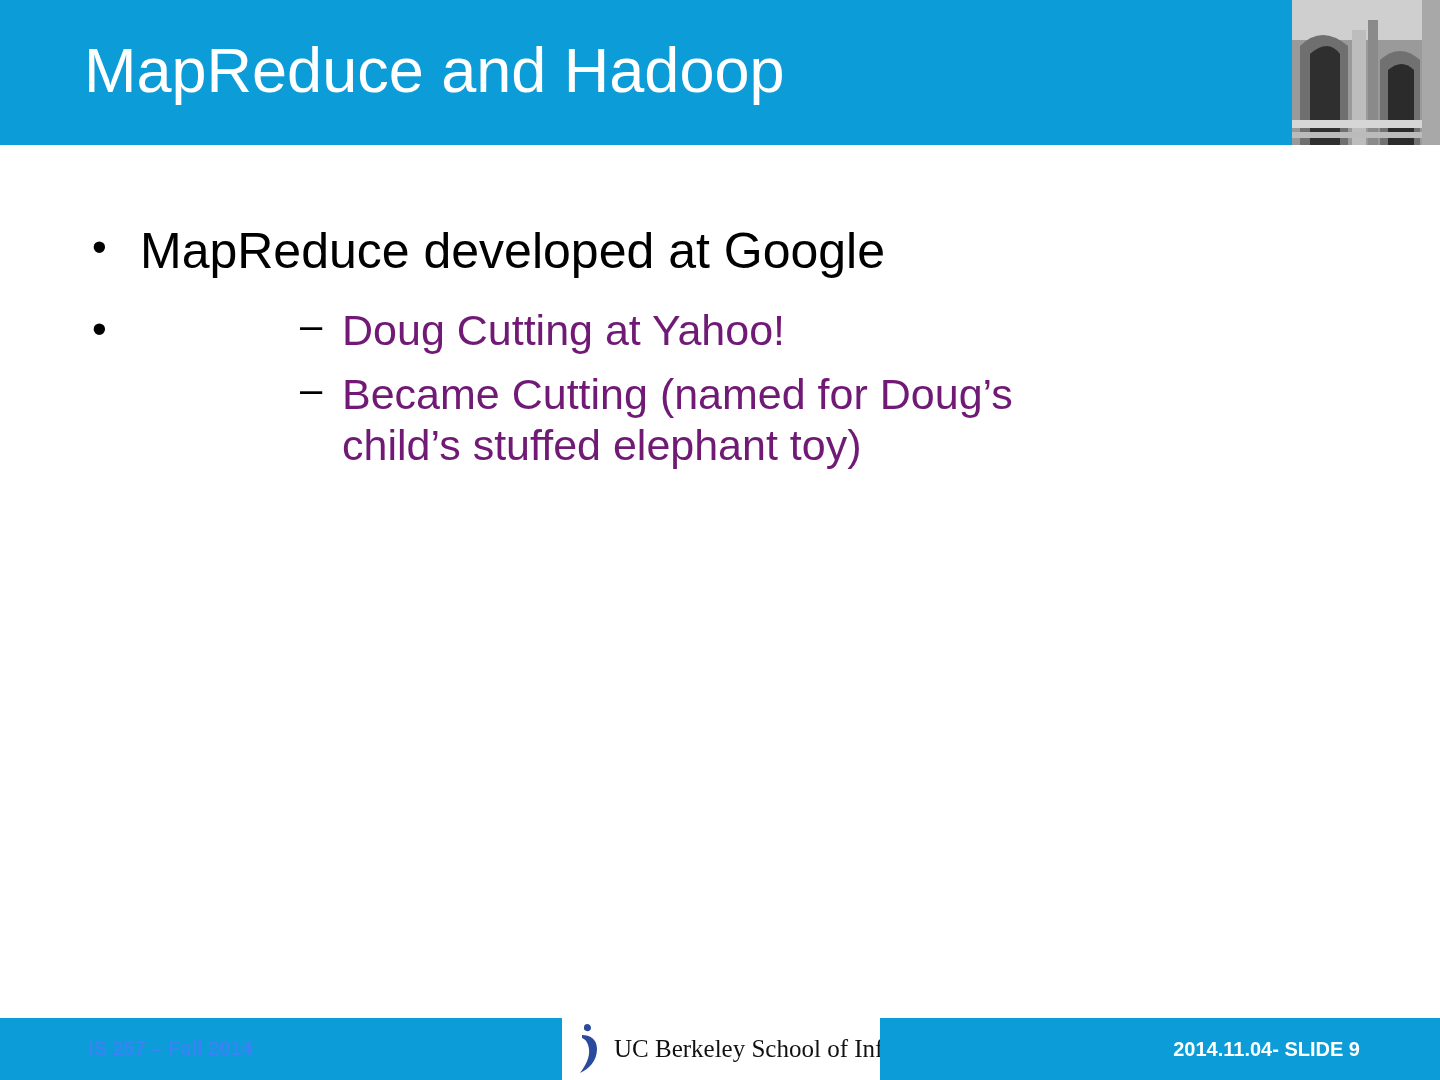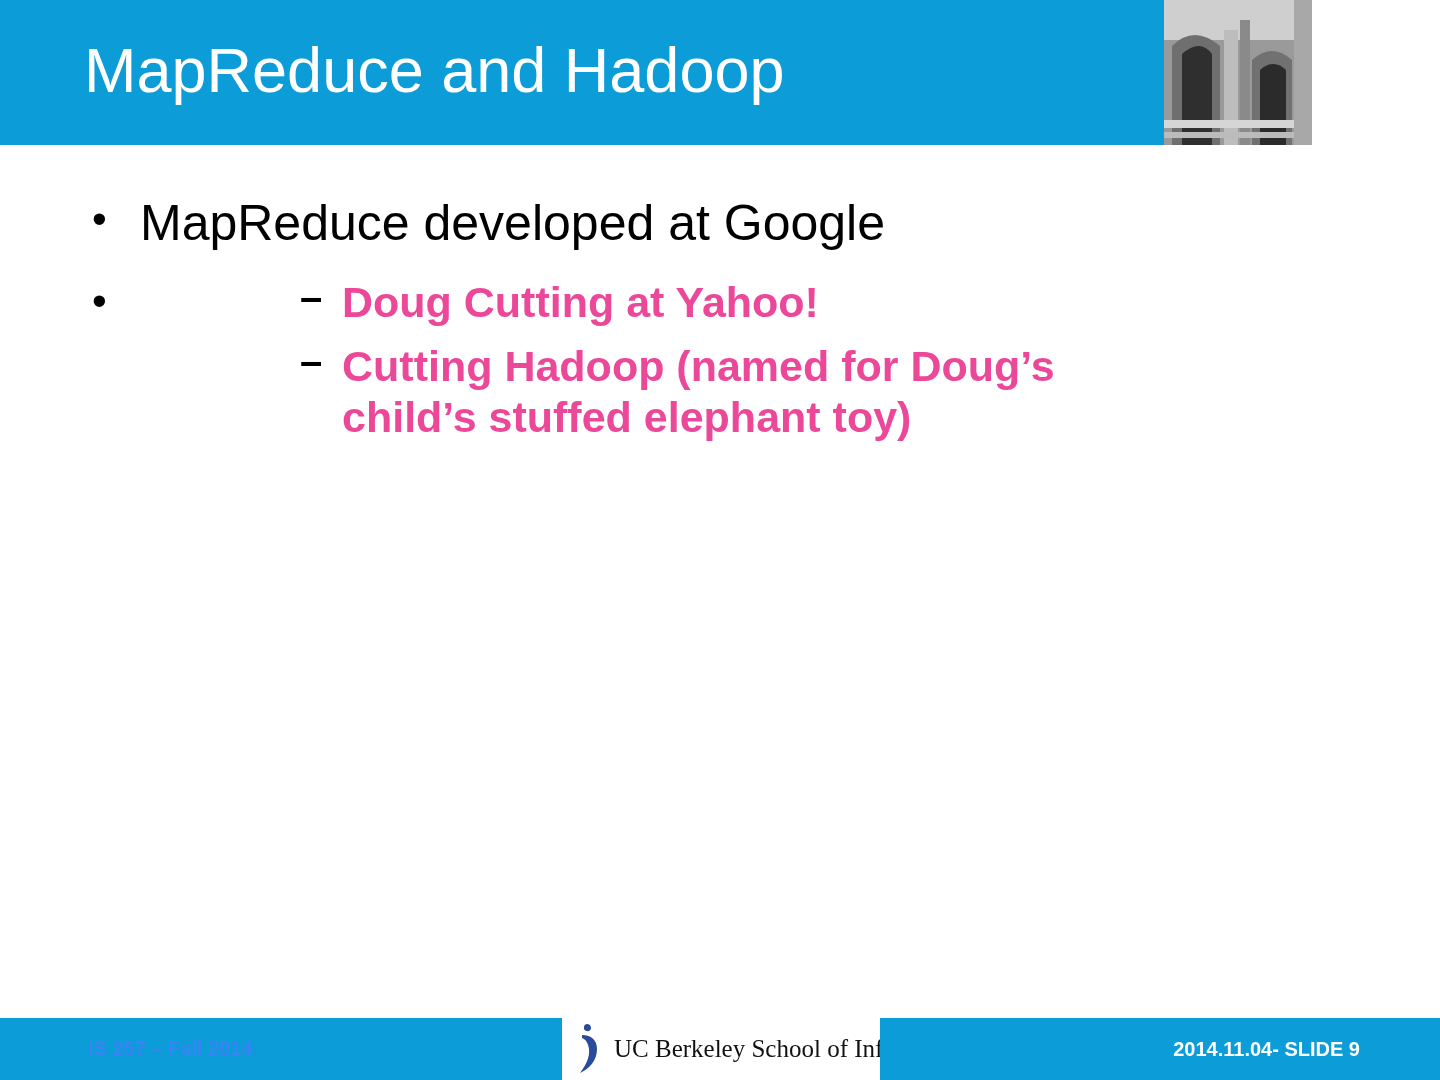--- a/index.html
+++ b/index.html
@@ -13,21 +13,21 @@
     font-family: "Liberation Sans", sans-serif;
     overflow: hidden;
     position: relative;
   }
 
   
   .header {
     position: absolute;
     top: 0;
     left: 0;
-    width: 1312px;
+    width: 1440px;
     height: 145px;
     background: #0C9CD7;
   }
   .header-title {
     position: absolute;
     left: 84px;
     top: 34px;
     font-size: 63px;
     color: #ffffff;
     font-weight: normal;
@@ -42,21 +42,21 @@
     height: 145px;
     overflow: hidden;
     background: #6e6e6e;
   }
   .header-photo svg { display: block; }
 
   
   .content {
     position: absolute;
     left: 0;
-    top: 133px;
+    top: 161px;
     width: 1220px;
     height: 865px;
   }
   ul.level1 {
     list-style: none;
     margin: 0;
     padding: 0;
   }
   .bullet1 {
     position: relative;
@@ -83,22 +83,21 @@
     list-style: none;
     margin: 0;
     padding: 0;
   }
   .bullet2 {
     position: relative;
     padding-left: 42px;
     margin: 14px 8px 0 160px;
     font-size: 43px;
     line-height: 1.18;
-    color: #ec4899;
-    font-weight: bold;
+    color: #701a75;
   }
   .bullet2::before {
     content: "\2013";
     position: absolute;
     left: 0px;
     top: -3px;
     font-size: 40px;
     color: #000000;
   }
   .bullet2.wide { margin-right: 160px; }
@@ -199,21 +198,21 @@
   <ul class="level1">
     <li class="bullet1 b1-spacing-1">
       <span class="txt">MapReduce developed at Google</span>
     </li>
     <li class="bullet1 b1-spacing-2">
       <ul class="level2">
         <li class="bullet2">
           <span>Doug Cutting at Yahoo!</span>
         </li>
         <li class="bullet2 wide">
-          <span>Cutting Hadoop (named for Doug’s child’s stuffed elephant toy)</span>
+          <span>Became Cutting (named for Doug’s child’s stuffed elephant toy)</span>
         </li>
       </ul>
     </li>
   </ul>
 </div>
 
 <div class="footer">
   <div class="footer-left"></div>
   <div class="footer-mid logo-wrap">
     <span class="logo-mark">

